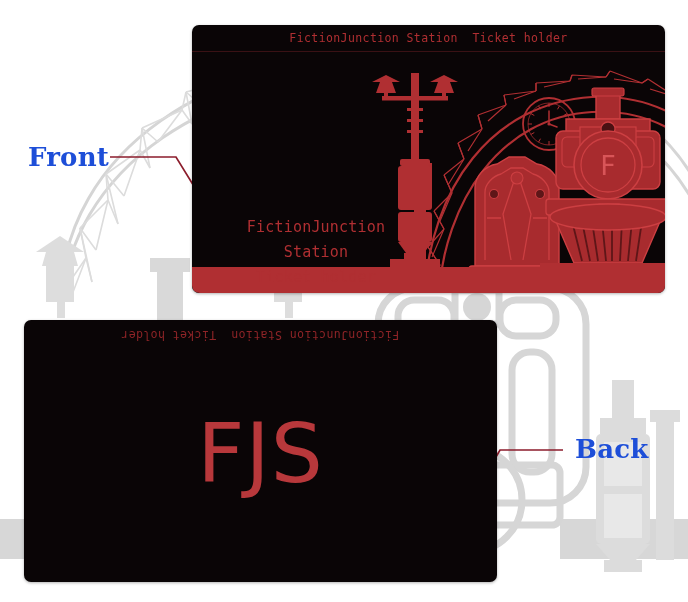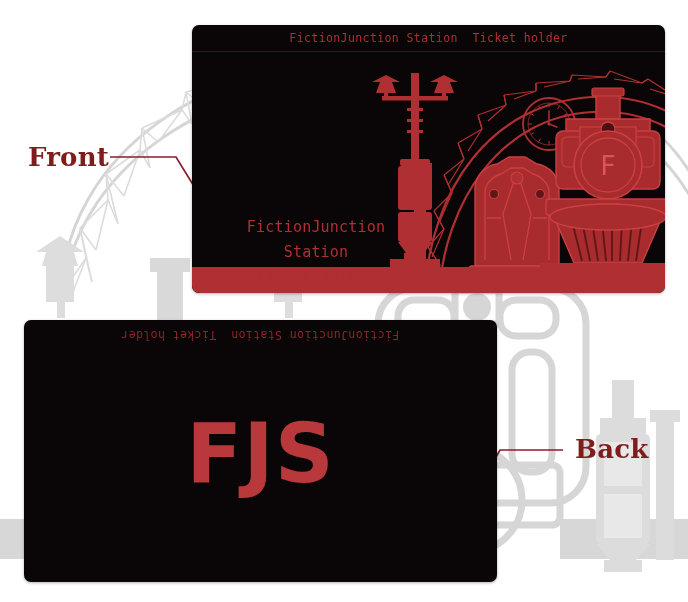--- a/index.html
+++ b/index.html
@@ -57,31 +57,31 @@
     font-size:11.5px;letter-spacing:.4px;
     color:#8e2427;white-space:pre;
     transform:rotate(180deg);
   }
   .back-logo{
     position:absolute;left:0;top:0;width:473px;height:262px;
     display:flex;align-items:center;justify-content:center;
   }
   .back-logo span{
     font-family:"DejaVu Sans","Liberation Sans",sans-serif;
-    font-size:82px;font-weight:700;letter-spacing:1px;
+    font-size:82px;font-weight:400;letter-spacing:1px;
     color:#b8383b;line-height:1;
     margin-top:6px;
   }
 
   
   .callout-label{
     position:absolute;
     font-family:"DejaVu Serif","Liberation Serif",serif;
     font-size:26px;font-weight:700;
-    color:#7f1d1d;
+    color:#1d4ed8;
     letter-spacing:.2px;
     white-space:nowrap;
   }
   #label-front{left:28px;top:142px;}
   #label-back {left:575px;top:434px;}
   #leader-lines{position:absolute;left:0;top:0;width:688px;height:602px;}
 </style>
 </head>
 <body>
 

